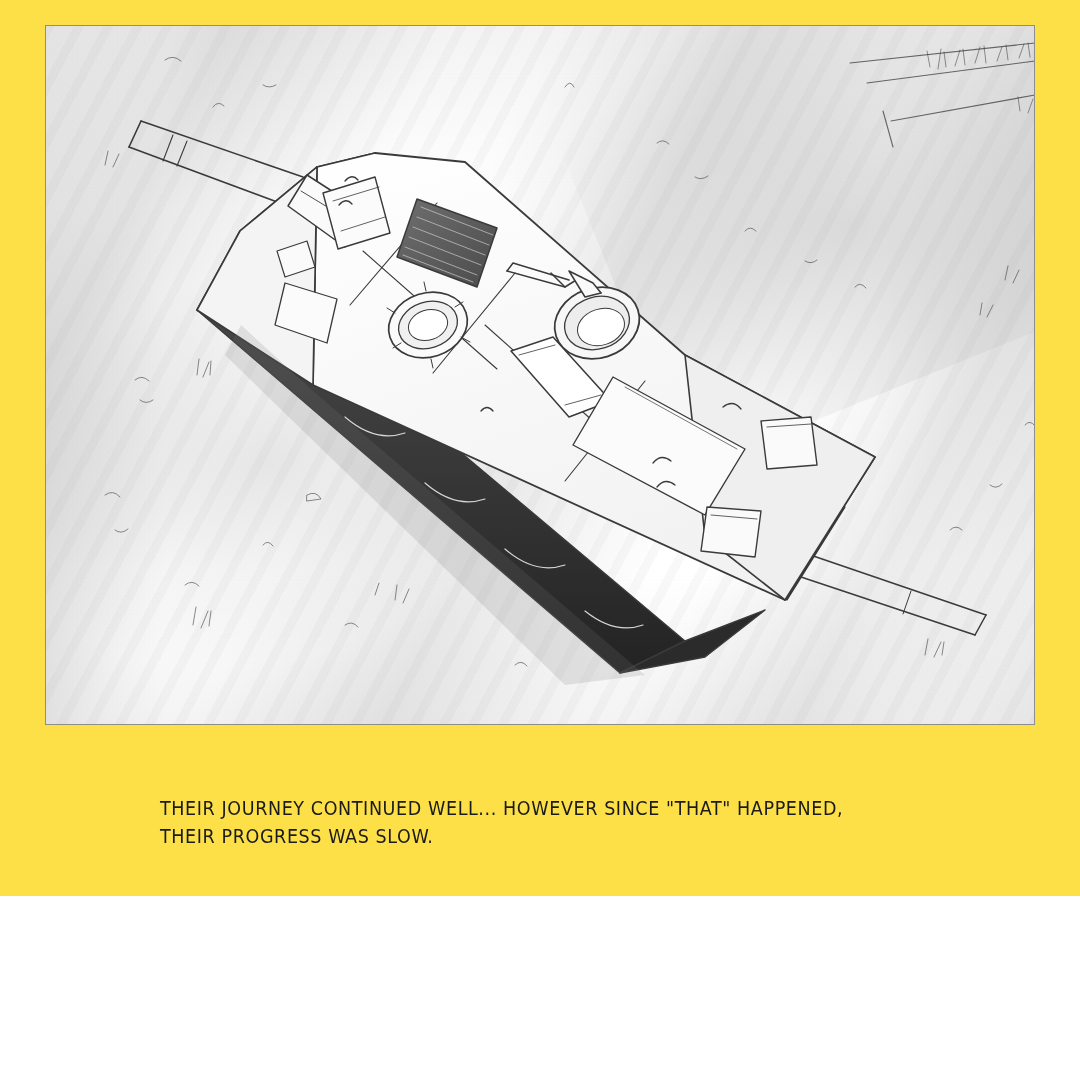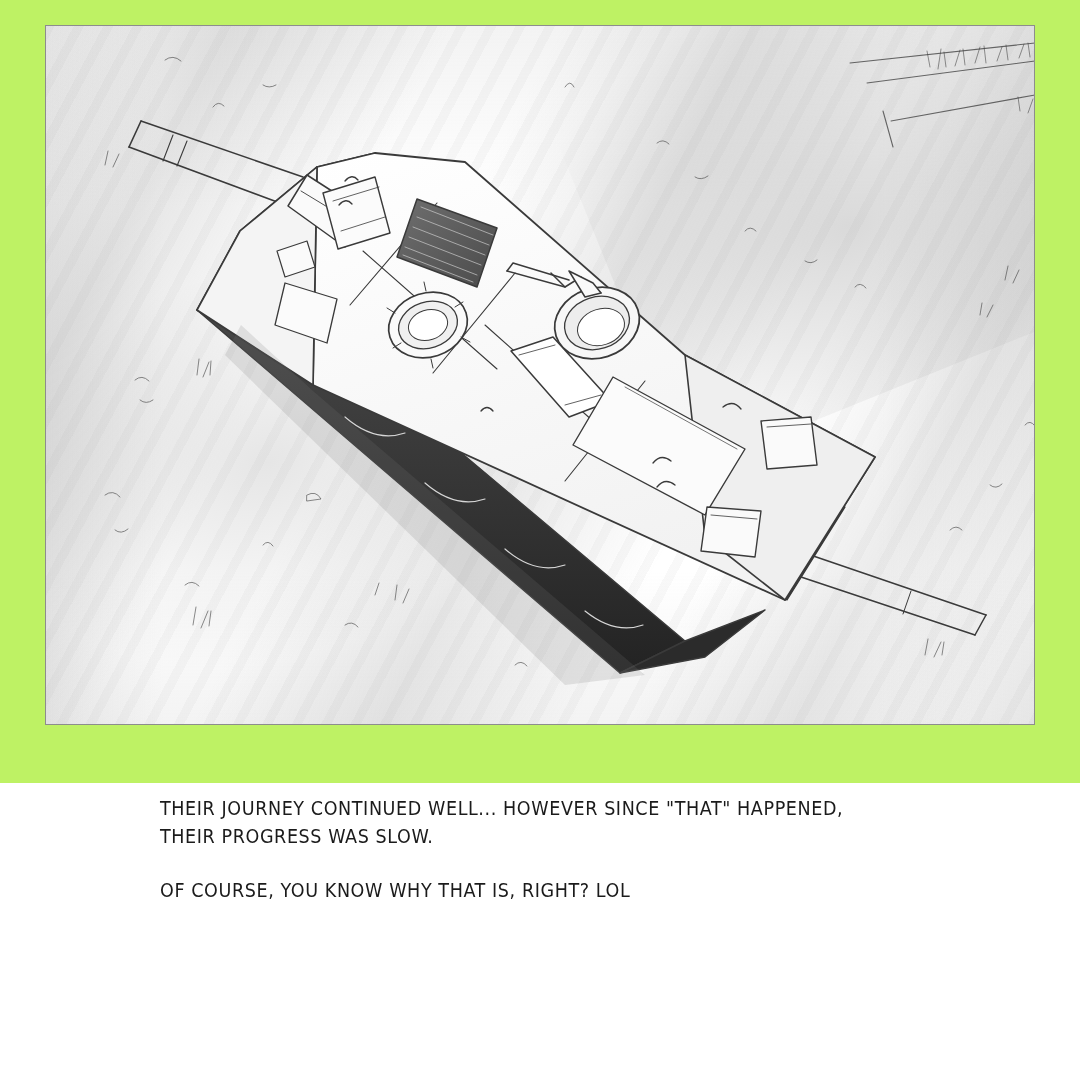--- a/index.html
+++ b/index.html
@@ -9,22 +9,22 @@
   }
   body {
     width: 1080px;
     height: 1080px;
     font-family: "Liberation Sans", sans-serif;
     overflow: hidden;
   }
   .page {
     position: relative;
     width: 1080px;
-    height: 783px;
-    background: #bef264;
+    height: 896px;
+    background: #fde047;
   }
 
   
   .panel {
     position: absolute;
     left: 45px;
     top: 25px;
     width: 990px;
     height: 700px;
     overflow: hidden;
@@ -315,16 +315,15 @@
         <path d="M196 300 L268 366 L600 650 L520 660 L180 330 Z" fill="rgba(120,120,120,0.18)" stroke="none"></path>
       </g>
     </svg>
 
     <div class="panel-border"></div>
   </div>
 
   <div class="caption-block">
     <p class="caption-para">THEIR JOURNEY CONTINUED WELL... HOWEVER SINCE "THAT" HAPPENED,
 THEIR PROGRESS WAS SLOW.</p>
-    <p class="caption-para">OF COURSE, YOU KNOW WHY THAT IS, RIGHT? LOL</p>
   </div>
 
 </div>
 
 </body></html>

